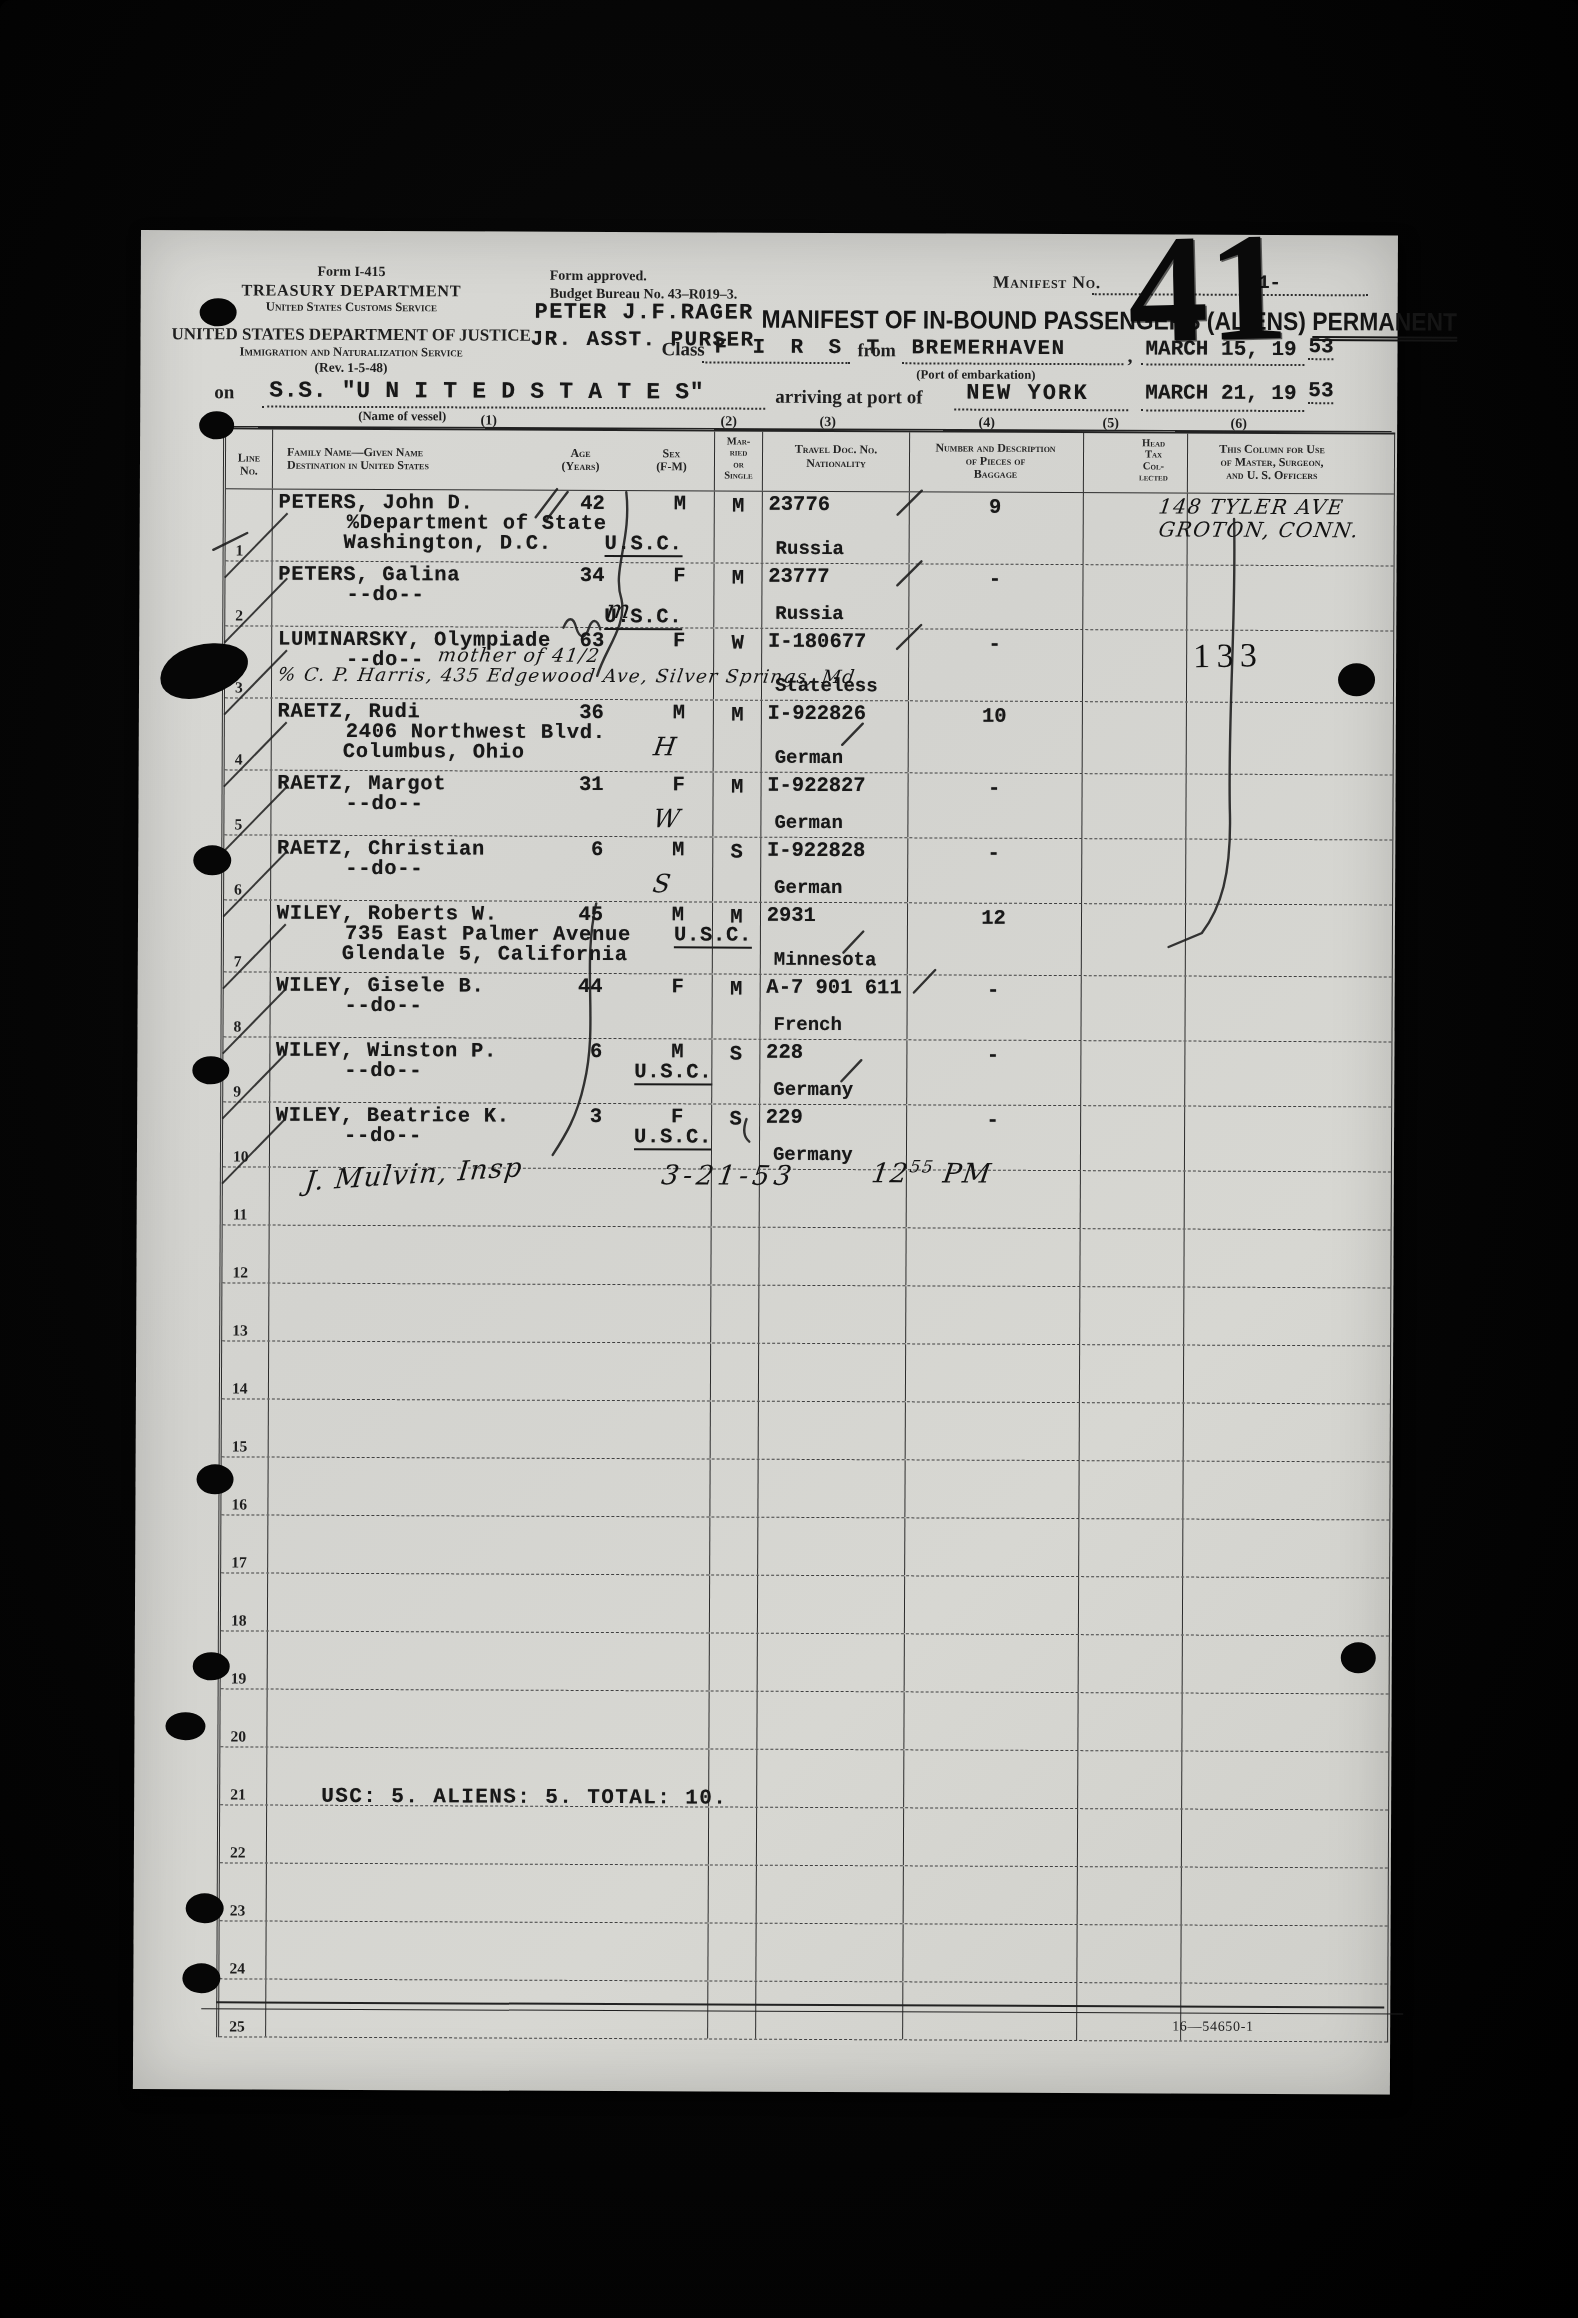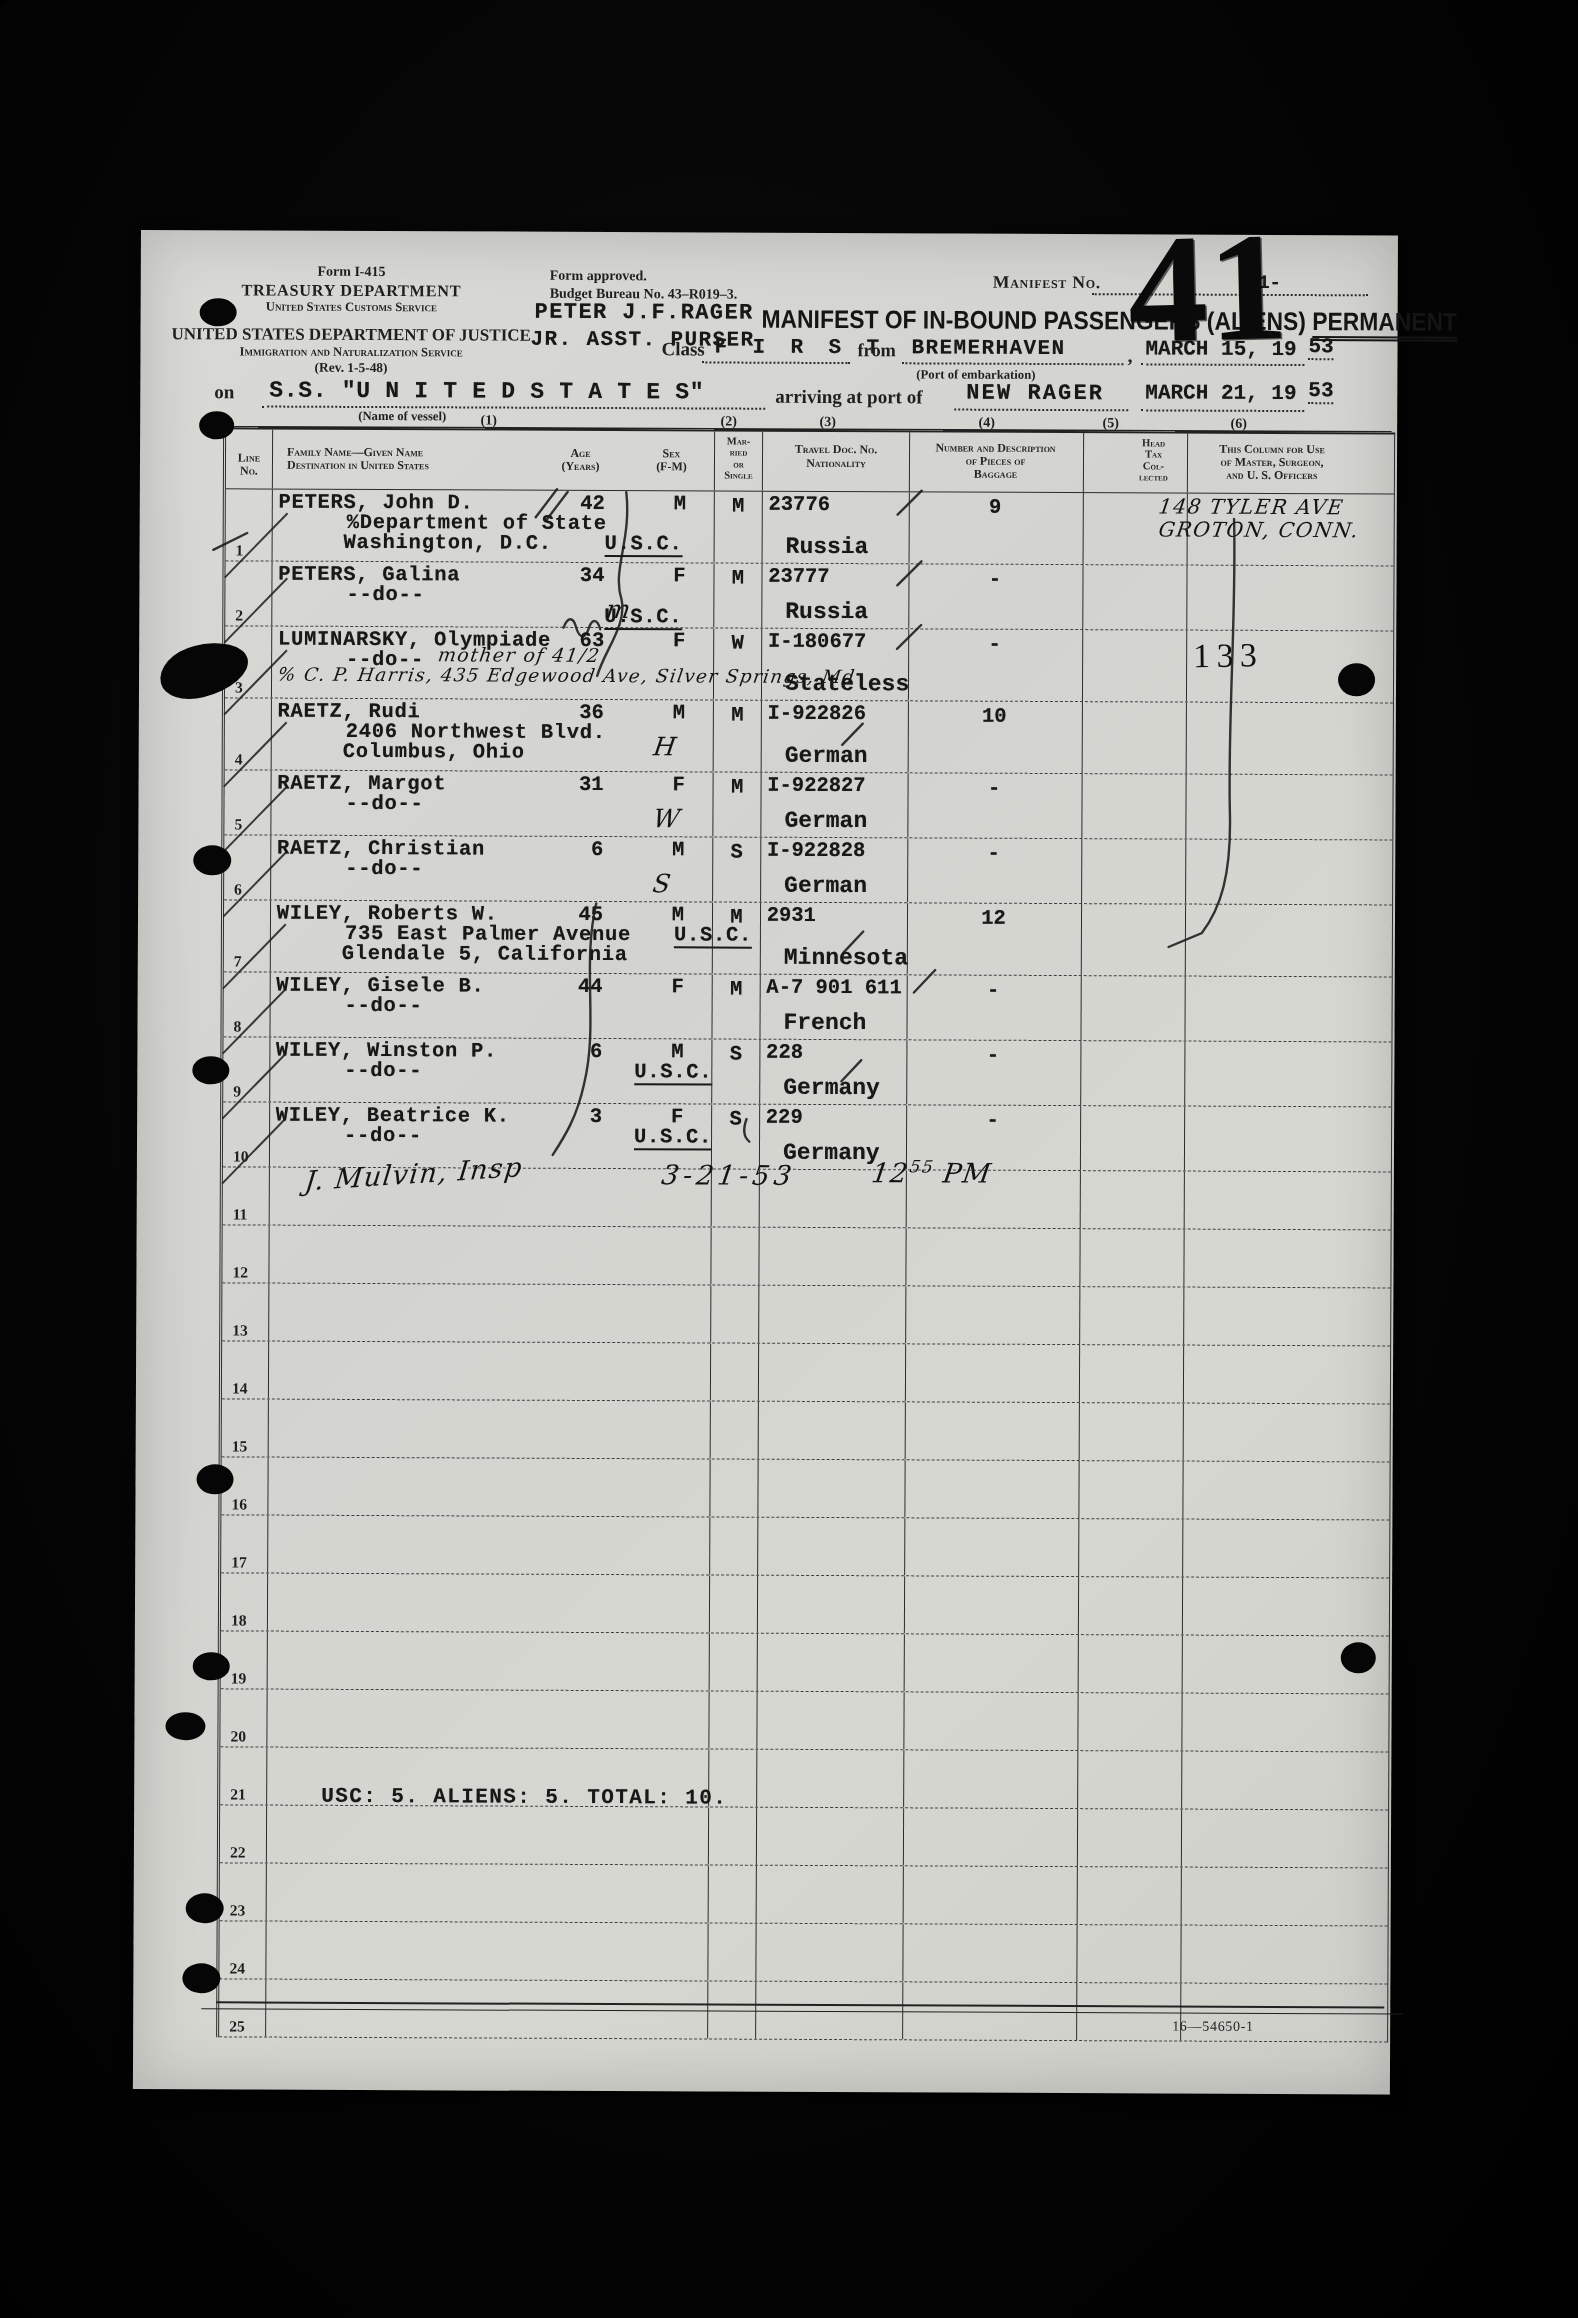--- a/index.html
+++ b/index.html
@@ -72,21 +72,21 @@
   .ln{position:absolute;left:10px;bottom:1.4px;font-size:15.6px;font-weight:bold;}
   .slash{position:absolute;left:0px;bottom:-18.4px;width:90px;border-top:2.1px solid #1c1c1c;
          transform:rotate(-46deg);transform-origin:left bottom;opacity:.85;}
   .nm{position:absolute;left:5.7px;top:1.4px;font-size:20.5px;letter-spacing:0.7px;white-space:nowrap;}
   .ad{position:absolute;font-size:20.5px;letter-spacing:0.7px;white-space:nowrap;}
   .age{position:absolute;left:283px;top:1.4px;width:49px;text-align:right;font-size:20.5px;}
   .sex{position:absolute;left:393px;top:1.4px;width:28px;text-align:center;font-size:20.5px;}
   .usc{position:absolute;font-size:20.5px;border-bottom:2.8px solid #191919;letter-spacing:0.7px;}
   .marv{position:absolute;left:0;top:2.8px;width:100%;text-align:center;font-size:20.5px;}
   .doc{position:absolute;left:5.7px;top:1.4px;font-size:20.5px;white-space:nowrap;}
-  .nat{position:absolute;left:23px;bottom:2.8px;font-size:23px;}
+  .nat{position:absolute;left:13px;bottom:2.8px;font-size:19px;}
   .bagv{position:absolute;left:0;top:2.8px;width:100%;text-align:center;font-size:20.5px;}
   .offhw{position:absolute;font-size:20.5px;}
   .stamp133{position:absolute;left:44px;top:5.7px;font-size:34px;font-weight:normal;letter-spacing:6.4px;
             color:#101010;transform:rotate(-1deg);font-family:"Liberation Serif",serif;}
   .hwletter{position:absolute;font-size:25.4px;}
   .note1{position:absolute;left:166px;top:15.6px;font-size:19px;}
   .note2{position:absolute;left:5.7px;top:37px;font-size:18.4px;z-index:3;}
   .totals{position:absolute;left:187px;top:1554px;font-size:21px;letter-spacing:1.4px;z-index:3;}
   .insp-sig{position:absolute;left:168px;top:927px;font-size:27px;transform:rotate(-4deg) skewX(-10deg);}
   .insp-date{position:absolute;left:525px;top:927px;font-size:27px;letter-spacing:4.2px;}
@@ -146,21 +146,21 @@
     <div class="dotl" style="left:1001px;top:129px;width:163px;"></div>
     <div class="abs mono embark-date">MARCH 15, 19</div>
     <div class="abs mono embark-year">53</div>
     <div class="abs caption-embark">(Port of embarkation)</div>
 
     <div class="abs on-label">on</div>
     <div class="dotl" style="left:122px;top:175px;width:503px;"></div>
     <div class="abs mono vessel">S.S. "U N I T E D    S T A T E S"</div>
     <div class="abs arr-label">arriving at port of</div>
     <div class="dotl" style="left:814px;top:175px;width:174px;"></div>
-    <div class="abs mono arr-port">NEW RAGER</div>
+    <div class="abs mono arr-port">NEW YORK</div>
     <div class="dotl" style="left:1001px;top:175px;width:163px;"></div>
     <div class="abs mono arr-date">MARCH 21, 19</div>
     <div class="abs mono arr-year">53</div>
     <div class="abs caption-vessel">(Name of vessel)</div>
 
     <div class="abs colnum" style="left:324px;">(1)</div>
     <div class="abs colnum" style="left:564px;">(2)</div>
     <div class="abs colnum" style="left:663px;">(3)</div>
     <div class="abs colnum" style="left:822px;">(4)</div>
     <div class="abs colnum" style="left:946px;">(5)</div>

